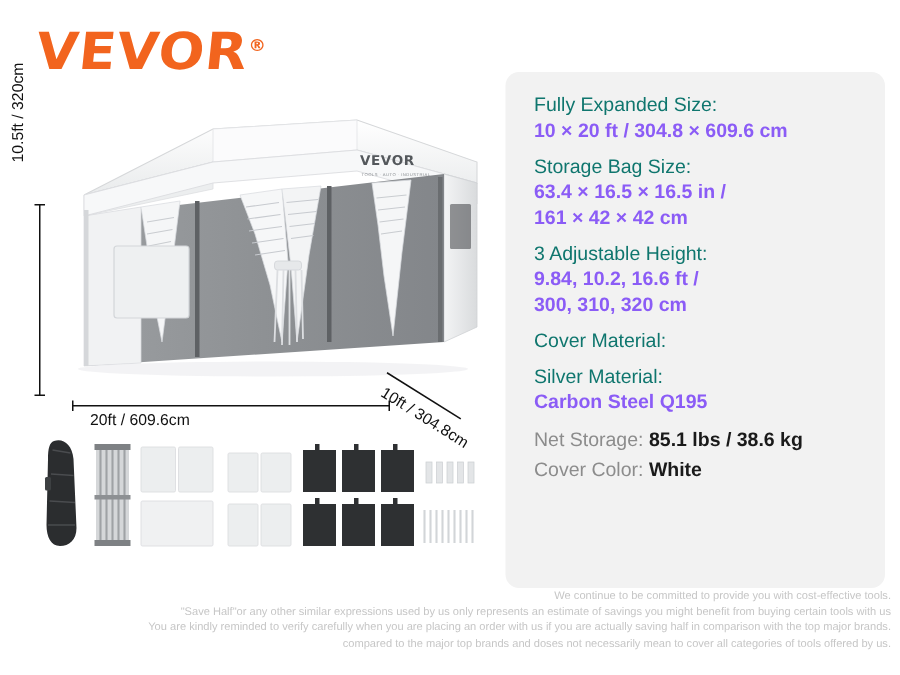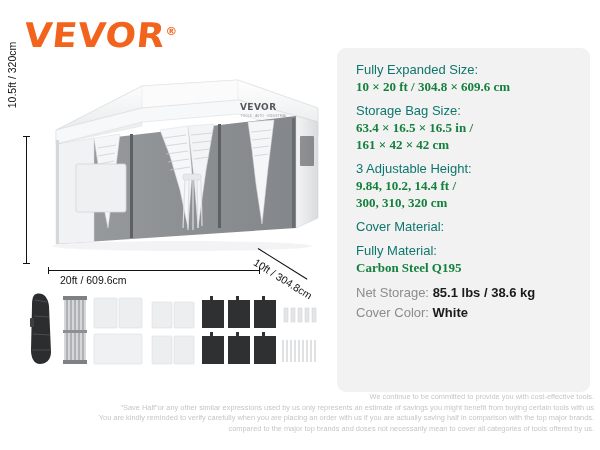--- a/index.html
+++ b/index.html
@@ -92,22 +92,22 @@
     background: #f2f2f2;
     border-radius: 9px;
     padding: 13px 0 0 19px;
   }
   .spec-row { margin-bottom: 7px; }
   .spec-label {
     font-size: 13px; color: #0f766e; line-height: 17px;
     font-family: "Liberation Sans", sans-serif;
   }
   .spec-value {
-    font-size: 13px; color: #15803d; font-weight: bold; line-height: 17px;
-    font-family: Liberation Serif, serif;
+    font-size: 13px; color: #8b5cf6; font-weight: bold; line-height: 17px;
+    font-family: Liberation Sans, sans-serif;
   }
   .spec-inline { font-size: 13px; color: #8c8c8c; line-height: 20px; }
   .spec-inline b { color: #1a1a1a; font-weight: bold; }
 
   
   .footer {
     position: absolute; left: 8px; top: 392px; width: 586px; text-align: right;
   }
   .footer p {
     font-size: 7.4px; line-height: 10.6px; color: #c6c6c6;
@@ -260,30 +260,30 @@
     </div>
 
     <div class="spec-row">
       <div class="spec-label">Storage Bag Size:</div>
       <div class="spec-value">63.4 × 16.5 × 16.5 in /</div>
       <div class="spec-value">161 × 42 × 42 cm</div>
     </div>
 
     <div class="spec-row">
       <div class="spec-label">3 Adjustable Height:</div>
-      <div class="spec-value">9.84, 10.2, 14.4 ft /</div>
+      <div class="spec-value">9.84, 10.2, 16.6 ft /</div>
       <div class="spec-value">300, 310, 320 cm</div>
     </div>
 
     <div class="spec-row">
       <div class="spec-label">Cover Material:</div>
     </div>
 
     <div class="spec-row">
-      <div class="spec-label">Fully Material:</div>
+      <div class="spec-label">Silver Material:</div>
       <div class="spec-value">Carbon Steel Q195</div>
     </div>
 
     <div class="spec-inline"><span>Net Storage:</span> <b>85.1 lbs / 38.6 kg</b></div>
 
     <div class="spec-inline"><span>Cover Color:</span> <b>White</b></div>
   </div>
 
   <div class="footer">
     <p>We continue to be committed to provide you with cost-effective tools.</p>

